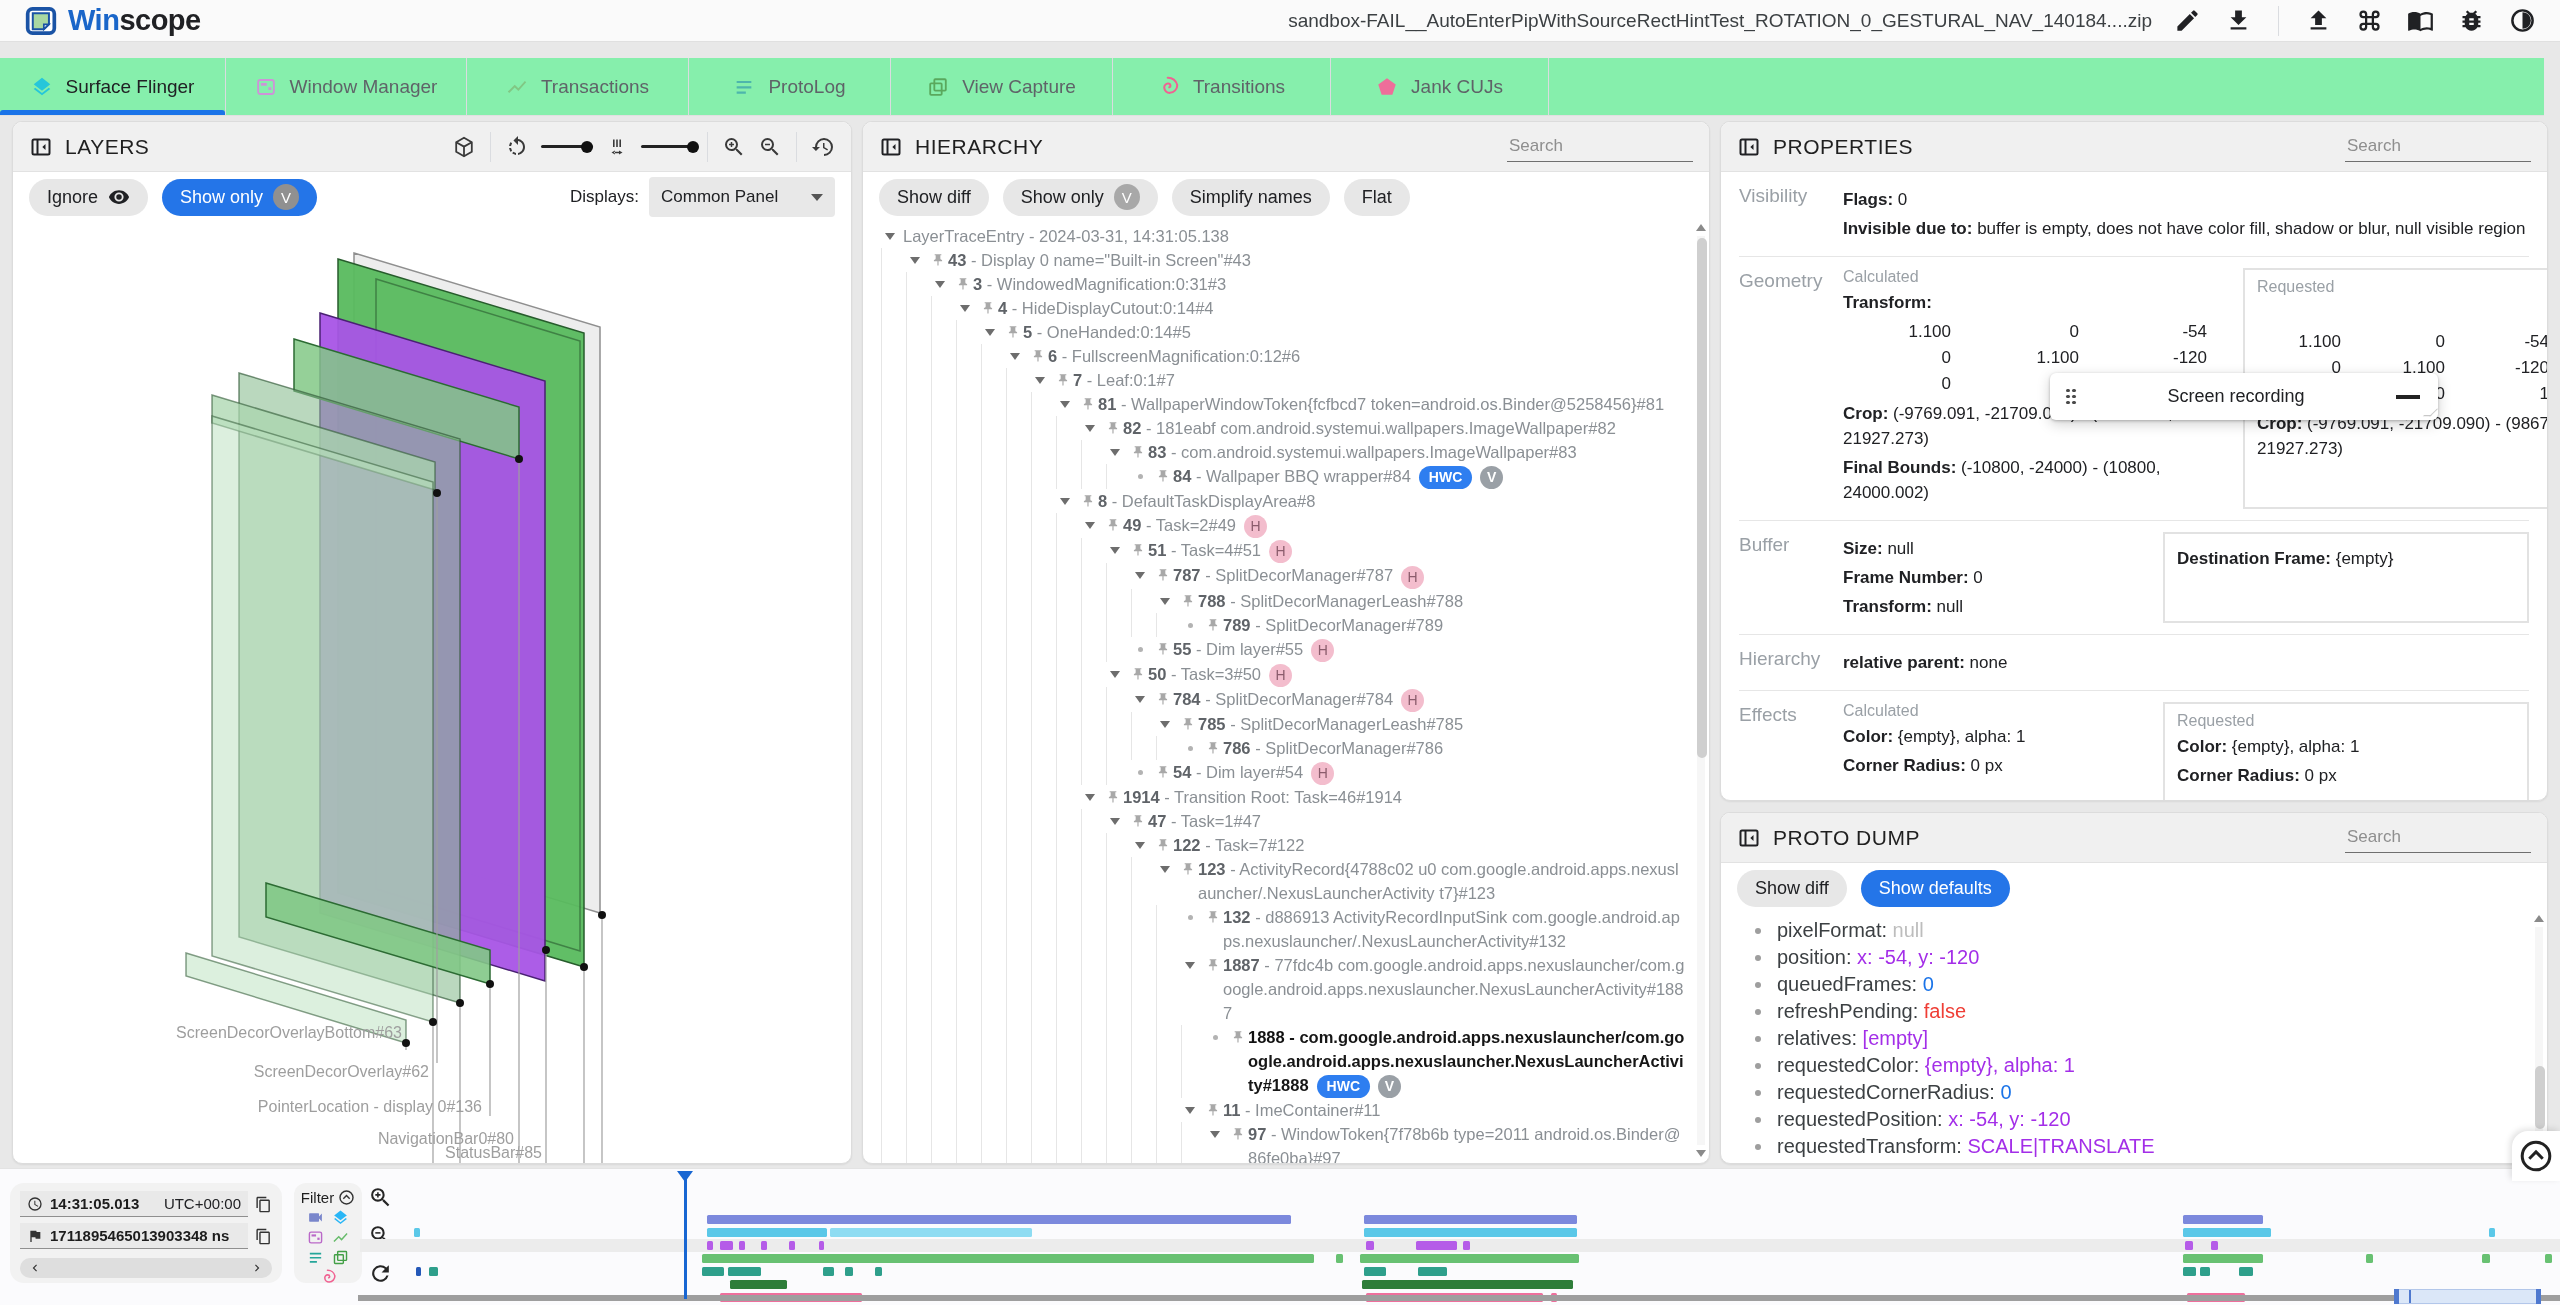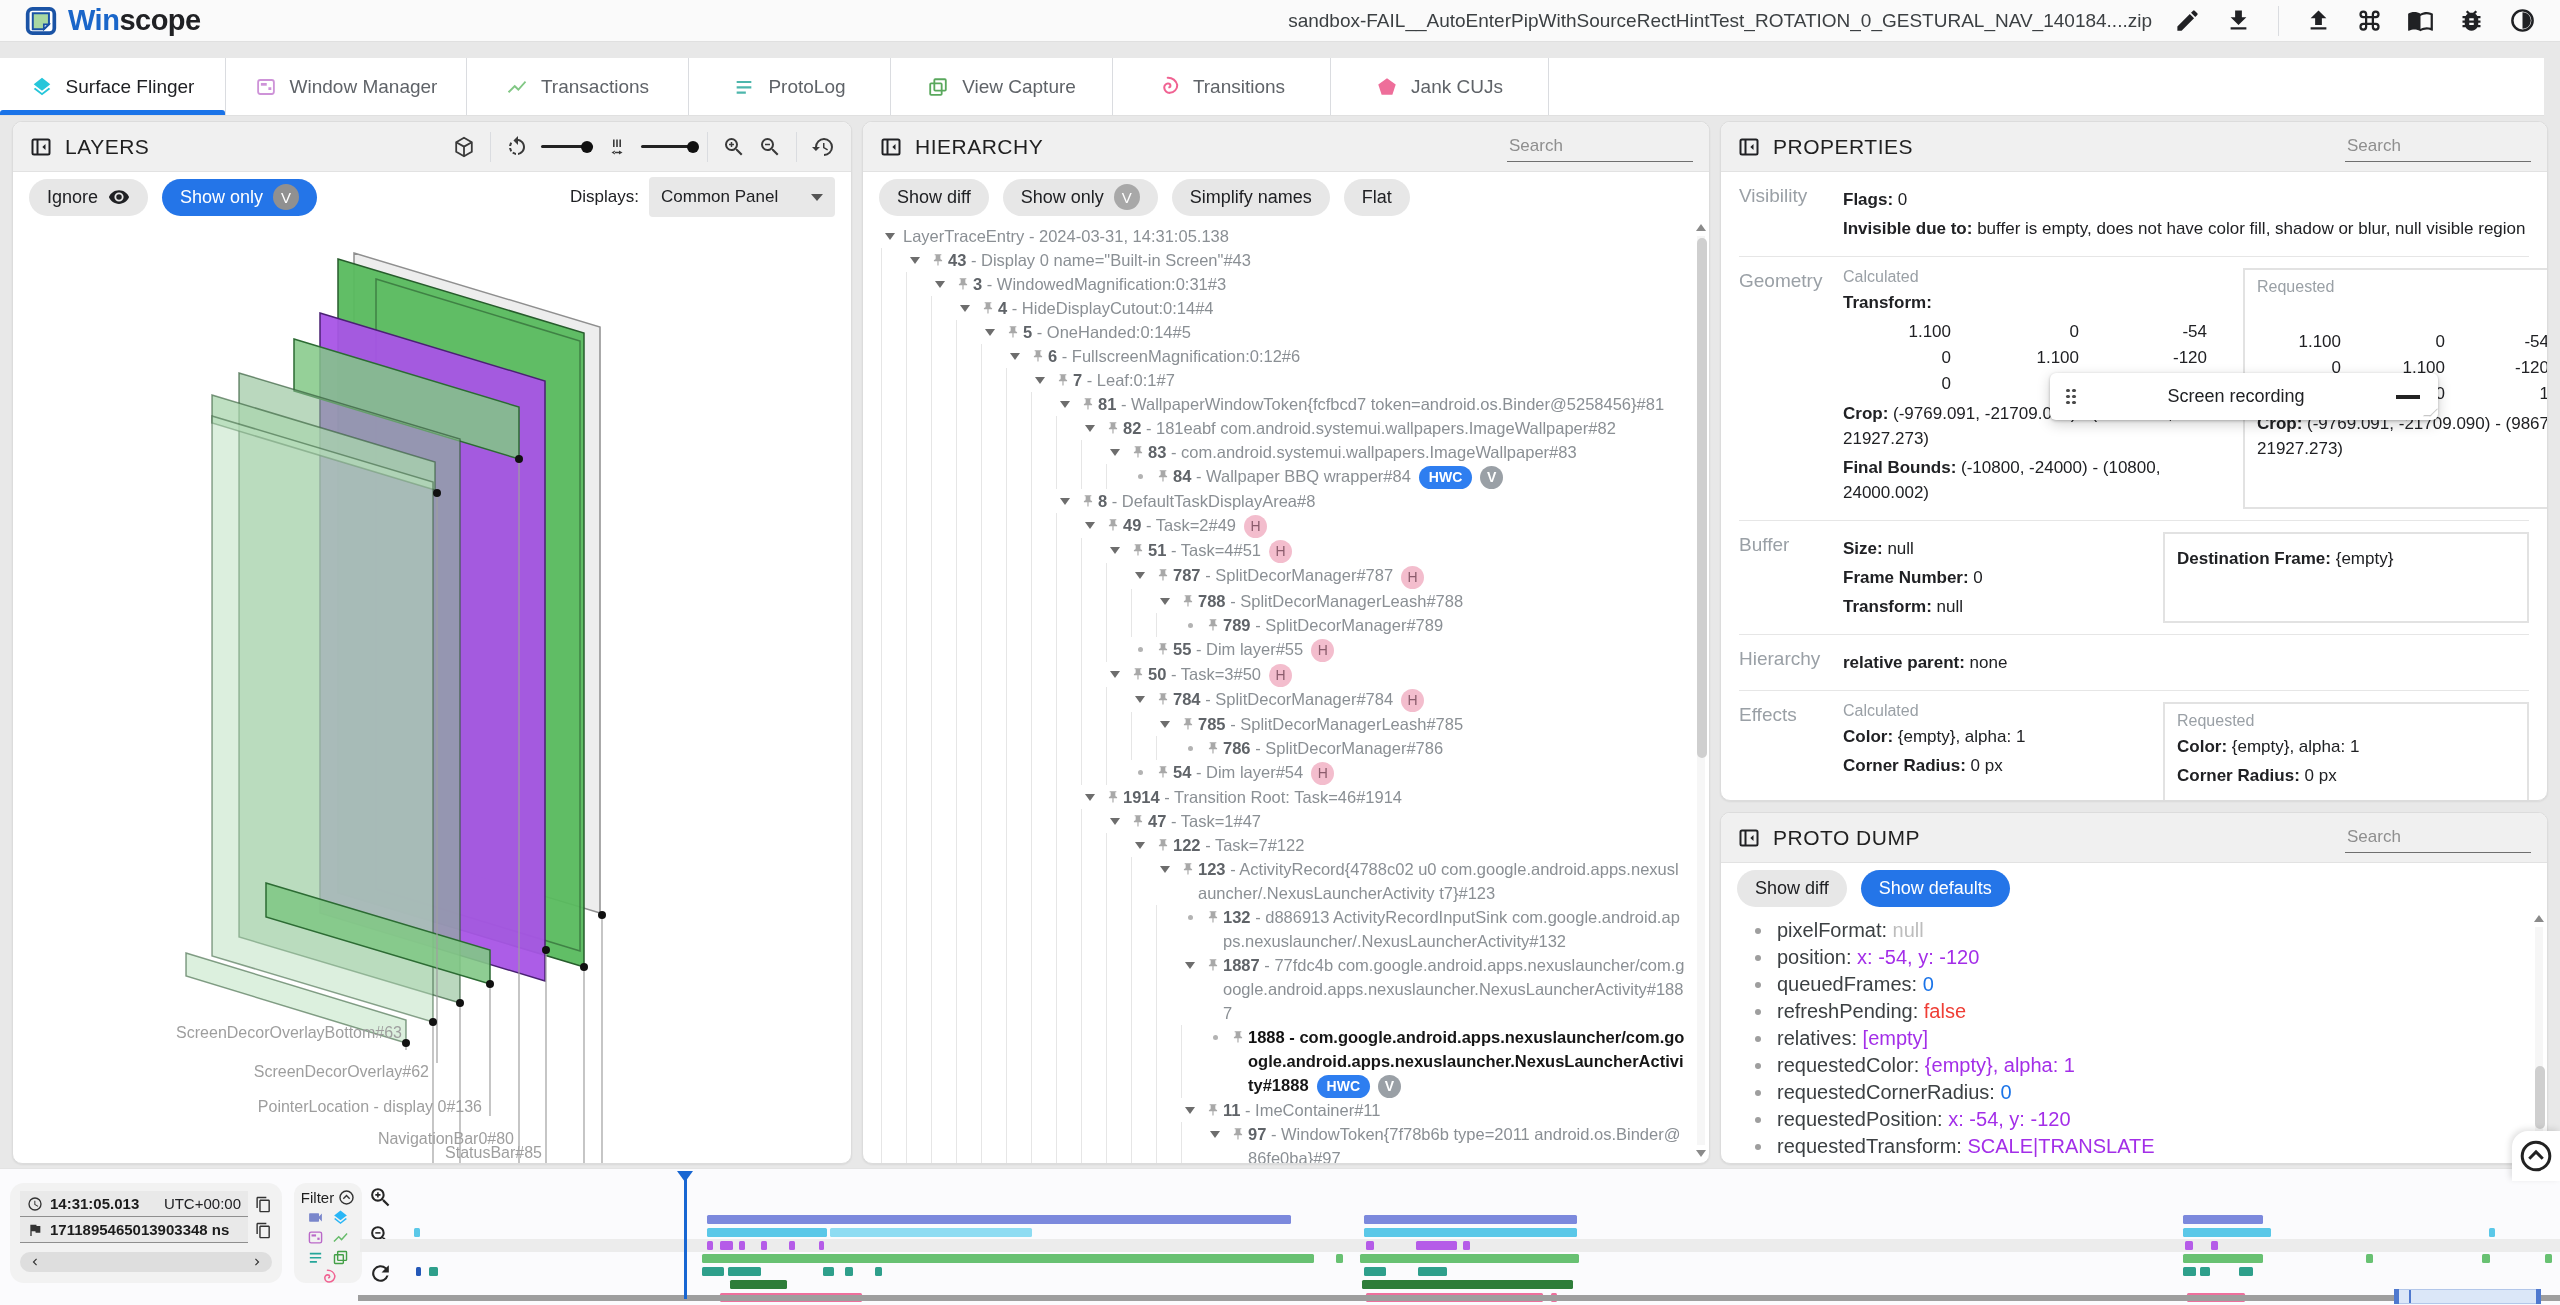--- a/index.html
+++ b/index.html
@@ -7,21 +7,21 @@
   .appbar{position:absolute;top:0;left:0;right:0;height:42px;background:#fafafa;border-bottom:1px solid #e0e0e0;display:flex;align-items:center;padding:0 24px;box-sizing:border-box;z-index:5}
   .logo{display:flex;align-items:center;gap:10px}
   .logo-icon{width:34px;height:34px;display:inline-block}
   .logo-text{font-size:29px;font-weight:bold;color:#202124;letter-spacing:-.5px}
   .logo-text .blue{color:#1a66c9}
   .file-title{margin-left:auto;font-size:19px;color:#3c4043;white-space:nowrap}
   .actions{display:flex;align-items:center;gap:24px;margin-left:22px}
   .hicon{width:27px;height:27px;color:#202124;cursor:pointer}
   .hicon svg,.ticon svg,[data-icon] svg{width:100%;height:100%;display:block}
   .vsep{width:1px;height:30px;background:#dadce0;margin:0 2px}
-  .tabbar{position:absolute;top:58px;left:0;right:16px;height:57px;background:#ffffff;border-bottom:1px solid #e0e0e0;display:flex;z-index:4}
+  .tabbar{position:absolute;top:58px;left:0;right:16px;height:57px;background:#86efac;border-bottom:1px solid #e0e0e0;display:flex;z-index:4}
   .tab{display:flex;align-items:center;justify-content:center;gap:13px;font-size:19px;color:#5f6368;position:relative;cursor:pointer;box-sizing:border-box;border-right:1px solid #dadce0}
   .tab.active{color:#202124}
   .tab .underline{position:absolute;bottom:0;left:0;right:0;height:5px;background:#1a73e8;border-radius:3px 3px 0 0}
   .ticon{width:22px;height:22px}
   .main{position:absolute;top:115px;left:0;right:0;bottom:137px;background:#e8e8e8}
   .panel{position:absolute;background:#fff;border:1px solid #dcdcdc;border-radius:10px;overflow:hidden;box-shadow:0 1px 2px rgba(0,0,0,.07);box-sizing:border-box}
   #layers-panel{left:12px;top:6px;width:840px;bottom:4px}
   #hierarchy-panel{left:862px;top:6px;width:848px;bottom:4px}
   #properties-panel{left:1720px;right:12px;top:6px;height:680px}
   #proto-panel{left:1720px;right:12px;top:697px;bottom:4px}
@@ -96,21 +96,21 @@
   .pv.c-purple{color:#a32ee8}
   .pv.c-blue{color:#1a73e8}
   .pv.c-red{color:#ef3e36}
   .pv.c-muted{color:#bdbdbd}
   
   .tl-collapse{position:absolute;right:0;top:1131px;width:48px;height:50px;background:#fff;border-radius:16px 0 0 0;box-shadow:-2px -2px 6px rgba(0,0,0,.12);z-index:30;display:flex;align-items:center;justify-content:center}
   .tl-collapse .circ{width:36px;height:36px;color:#222;cursor:pointer}
   
   #timeline{position:absolute;left:0;right:0;bottom:0;height:137px;background:#fbfbfd;border-top:1px solid #e3e3e3;box-sizing:border-box}
   .tcard{position:absolute;left:10px;top:14px;width:272px;height:100px;background:#f2f2f2;border-radius:14px;padding:8px 10px;box-sizing:border-box}
-  .trow2{display:flex;align-items:center;gap:7px;margin-bottom:0}
+  .trow2{display:flex;align-items:center;gap:7px;margin-bottom:6px}
   .tfield{flex:1;background:#e9e9e9;border-bottom:1.5px solid #8f8f8f;height:25px;display:flex;align-items:center;padding:0 7px;gap:7px;font-size:15px;font-weight:bold;color:#1c1c1c;min-width:0;white-space:nowrap}
   .tfield .tz{margin-left:auto;font-weight:normal;color:#202124}
   .tfield .fic{width:16px;height:16px;color:#333;flex:0 0 16px}
   .cpy{width:17px;height:17px;color:#333;flex:0 0 17px;cursor:pointer}
   .tnav{height:20px;background:#dedede;border-radius:10px;display:flex;align-items:center;justify-content:space-between;padding:0 8px;margin-top:9px;cursor:pointer}
   .tnav .ch{width:14px;height:14px;color:#333}
   .fcard{position:absolute;left:294px;top:14px;width:68px;height:100px;background:#f2f2f2;border-radius:12px;padding:6px 4px;box-sizing:border-box;text-align:center}
   .ftitle{display:flex;align-items:center;justify-content:center;gap:4px;font-size:15px;color:#1f1f1f;margin-bottom:3px}
   .ftitle .circ{width:17px;height:17px;color:#333}
   .fgrid{display:flex;flex-wrap:wrap;justify-content:center;gap:3px 8px}

